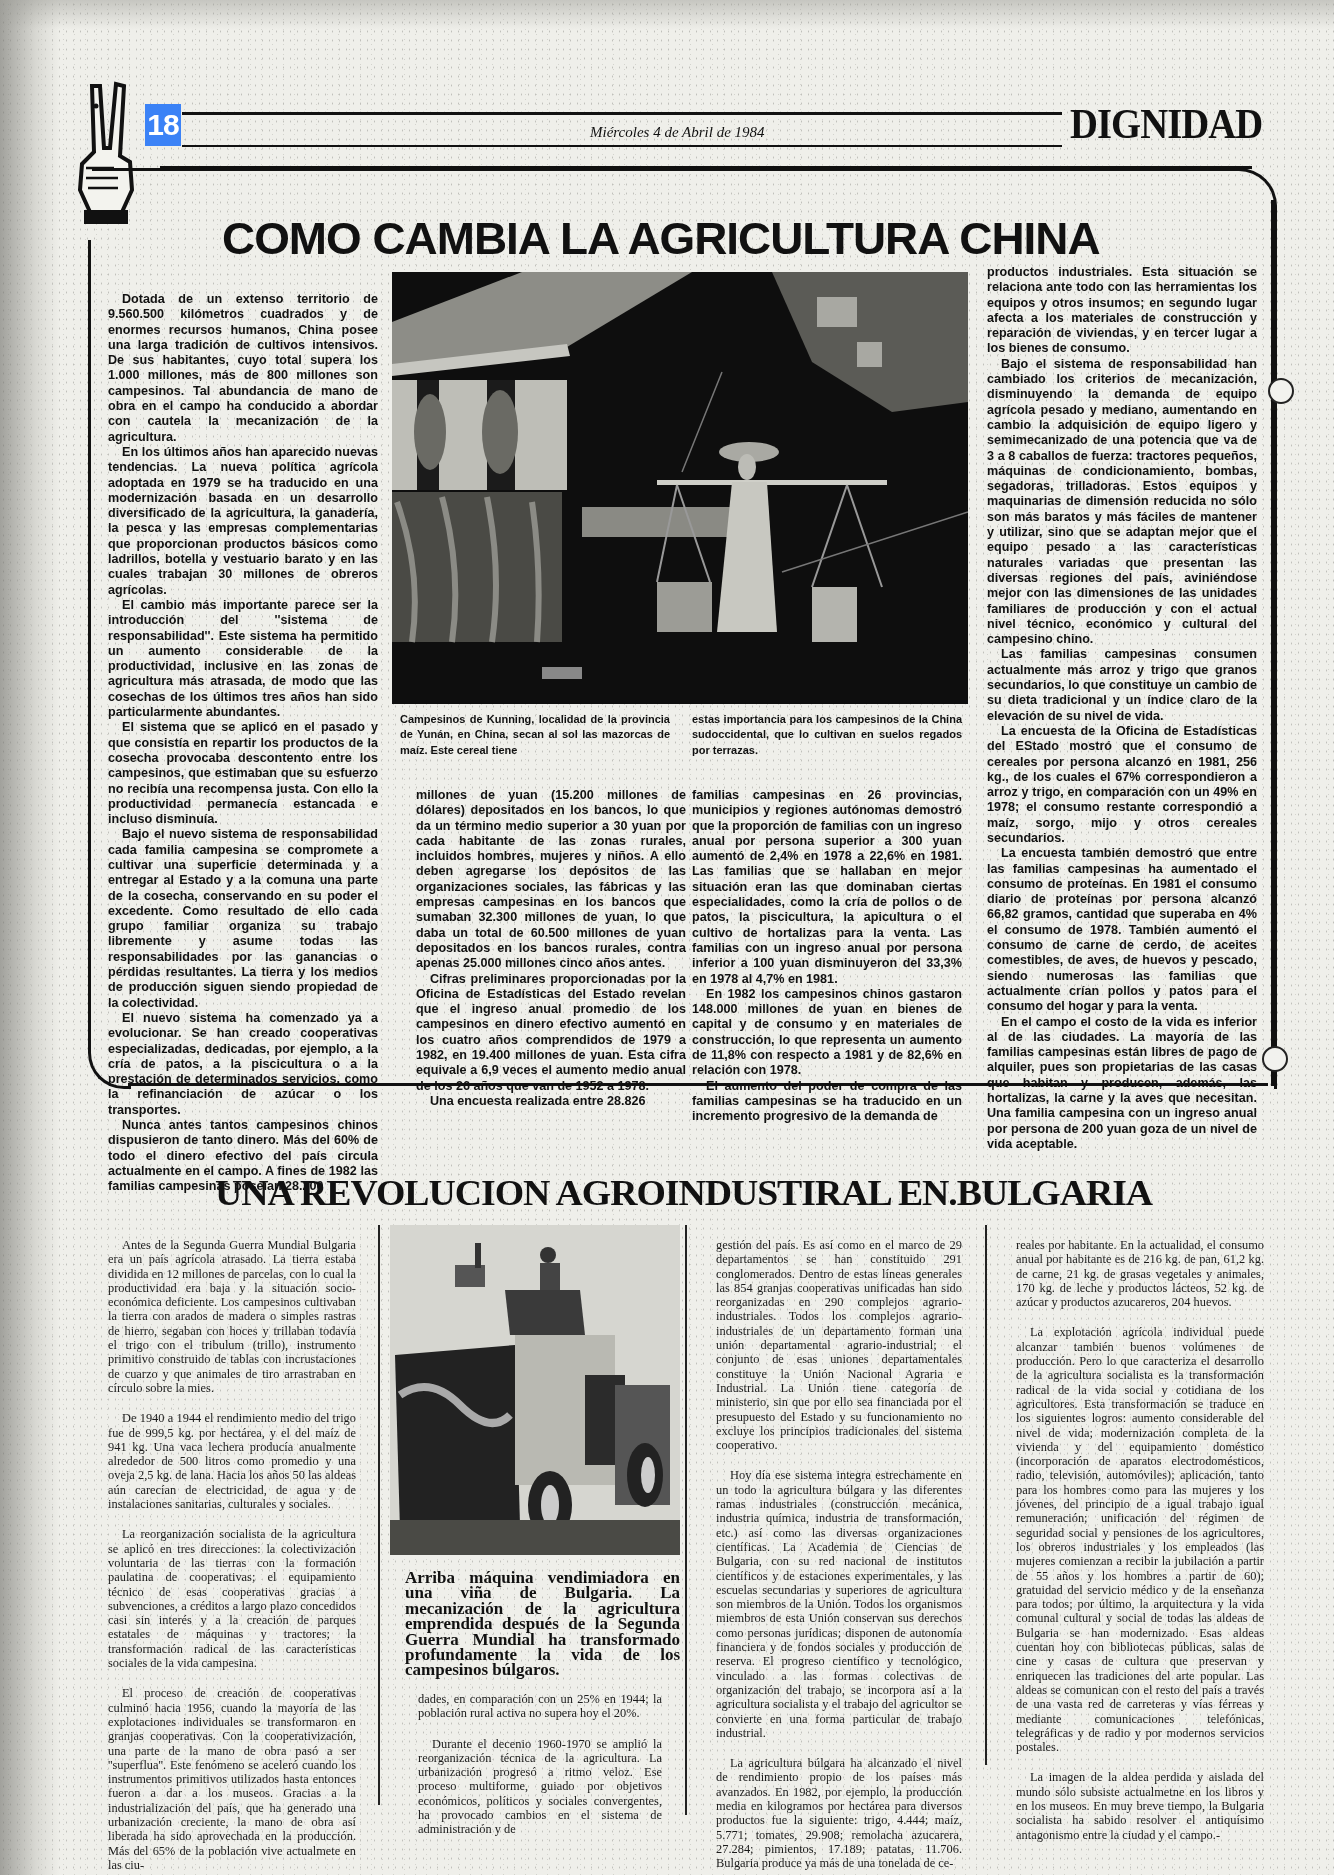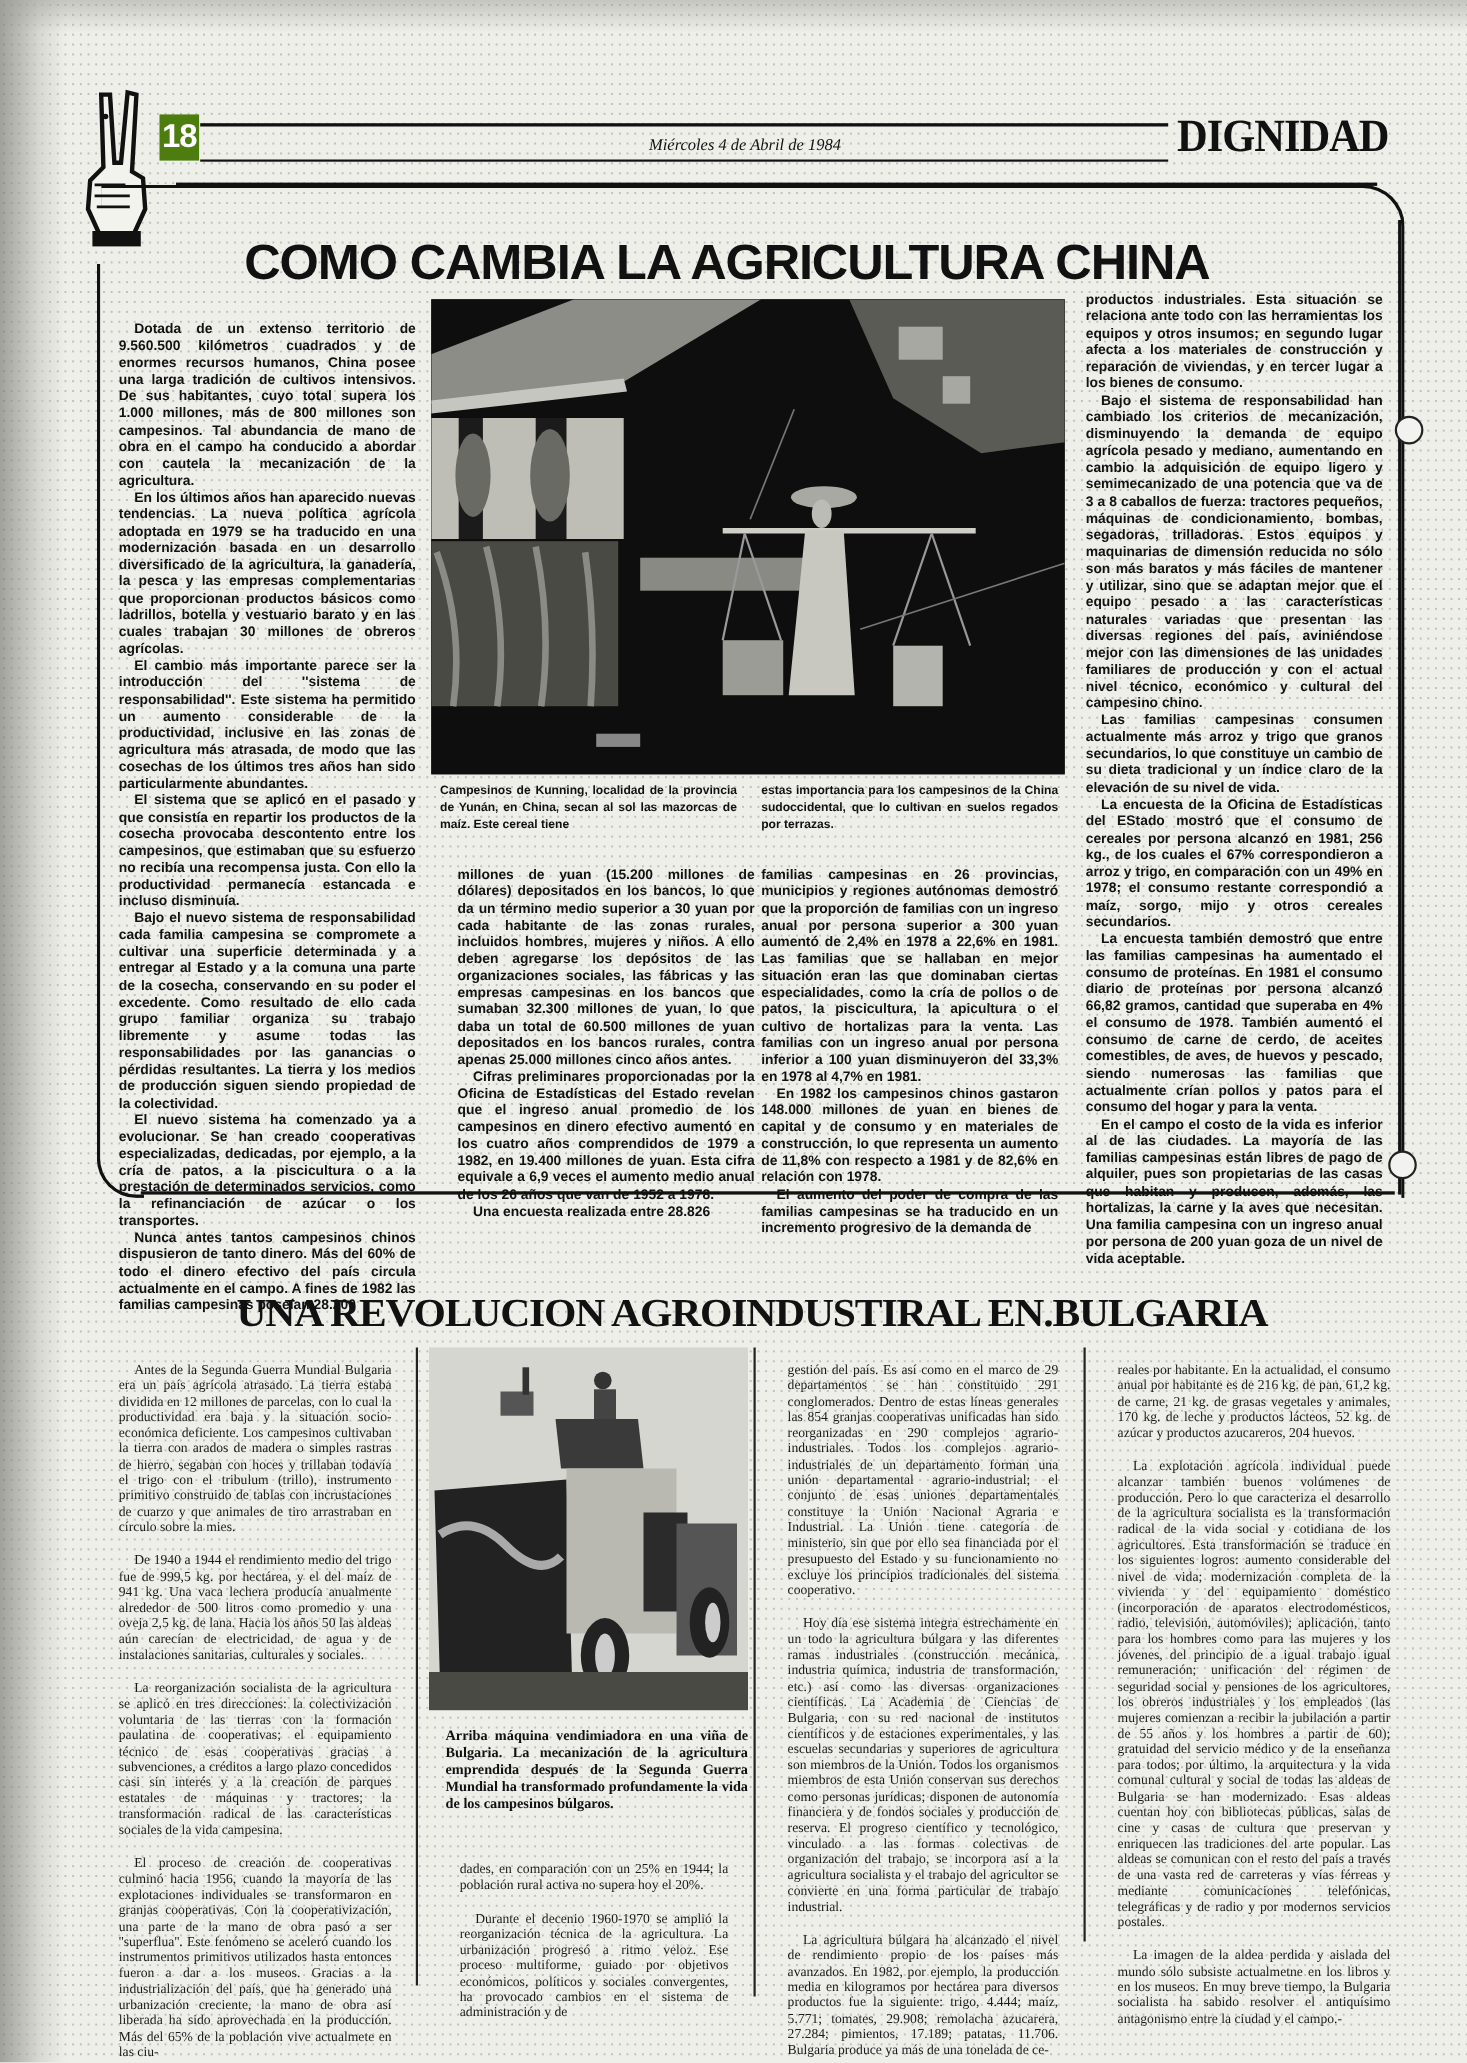--- a/index.html
+++ b/index.html
@@ -28,21 +28,21 @@
     position: absolute; left: 0; top: 0; width: 100%; height: 30px;
     background: linear-gradient(180deg, #9d9d97 0%, transparent 100%);
     opacity: .5;
   }
 
   
   .masthead { position: absolute; left: 70px; top: 78px; width: 1200px; height: 110px; }
   .hand-logo { position: absolute; left: 0; top: 0; width: 78px; height: 150px; }
   .page-number {
     position: absolute; left: 75px; top: 26px; width: 36px; height: 42px;
-    background: #4d7c0f; color: #fff; font-weight: bold; font-size: 30px;
+    background: #3b82f6; color: #fff; font-weight: bold; font-size: 30px;
     display: flex; align-items: center; justify-content: center;
     font-family: "Liberation Sans", sans-serif; letter-spacing: -1px;
   }
   .rule { position: absolute; background: #111; }
   .date-line {
     position: absolute; left: 520px; top: 46px;
     font-family: "Liberation Serif", serif; font-style: italic; font-size: 15px;
   }
   .paper-name {
     position: absolute; left: 1000px; top: 22px;
@@ -99,21 +99,21 @@
   }
   .scol p { margin: 16px; text-indent: 14px; }
   .scol p.noind { text-indent: 0; }
   .vrule { position: absolute; width: 2px; background: #222; }
   .photo2 {
     position: absolute; left: 390px; top: 1225px; width: 290px; height: 330px;
     background: #d8d8d2; overflow: hidden;
   }
   .caption2 {
     position: absolute; left: 405px; top: 1570px; width: 275px;
-    font-family: "Liberation Serif", serif; font-weight: bold; font-size: 13px; line-height: 15.4px;
+    font-family: "Liberation Serif", serif; font-weight: bold; font-size: 17px; line-height: 15.4px;
     text-align: justify;
   }
   .punch-hole {
     position: absolute; width: 22px; height: 22px; border: 2px solid #222; border-radius: 50%;
     background: #f2f2ee;
   }
 </style>
 </head>
 <body>
 

